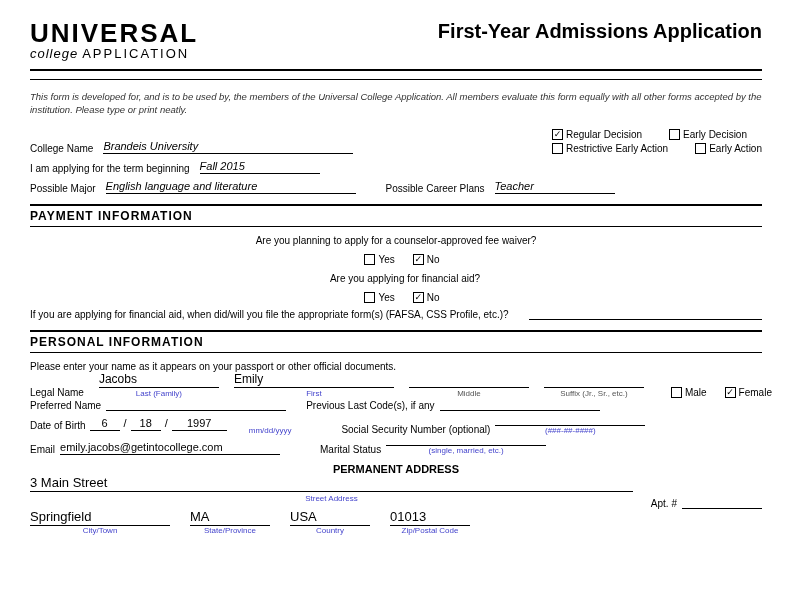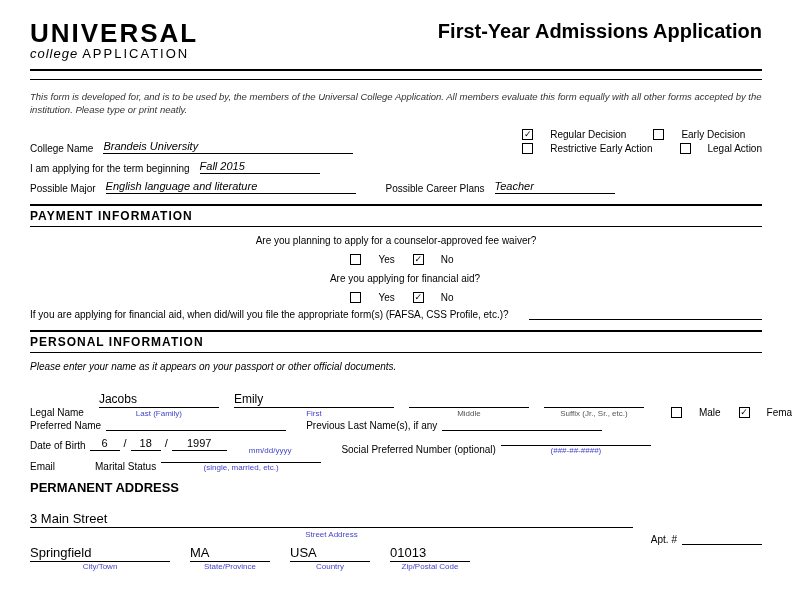--- a/index.html
+++ b/index.html
@@ -88,21 +88,21 @@
       gap: 3px;
       margin-left: auto;
     }
     .decision-row {
       display: flex;
       gap: 15px;
     }
     .checkbox-item {
       display: flex;
       align-items: flex-end;
-      gap: 17px;
+      gap: 3px;
       font-size: 10px;
       padding-left: 12px;
     }
     .checkbox {
       width: 11px;
       height: 11px;
       border: 1px solid #000;
       display: inline-flex;
       align-items: center;
       justify-content: center;
@@ -146,23 +146,22 @@
     }
     .fafsa-label {
       font-size: 10px;
     }
     .fafsa-line {
       border-bottom: 1px solid #000;
       flex: 1;
       min-width: 200px;
     }
     .personal-intro {
-      font-style: italic;
-      font-size: 10px;
-      margin-bottom: 20px;
+      font-size: 10px;
+      margin-bottom: 0;
     }
     .name-row {
       display: flex;
       align-items: flex-end;
       gap: 15px;
       margin-bottom: 2px;
     }
     .name-field {
       display: flex;
       flex-direction: column;
@@ -219,23 +218,24 @@
       min-width: 30px;
       text-align: center;
       padding-bottom: 1px;
     }
     .slash { font-size: 11px; padding-bottom: 2px; }
     .address-section {
       margin-top: 8px;
     }
     .address-header {
       font-weight: bold;
-      font-size: 13px;
+      font-size: 11px;
       text-transform: uppercase;
-      margin-bottom: 16px;
+      margin-bottom: 0;
+      text-align: center;
     }
     .street-value {
       font-size: 13px;
       border-bottom: 1px solid #000;
       width: 100%;
       padding-bottom: 1px;
       margin-bottom: 2px;
     }
     .street-sublabel {
       font-size: 8px;
@@ -296,21 +296,21 @@
         <span>Early Decision</span>
       </div>
     </div>
     <div class="decision-row">
       <div class="checkbox-item">
         <div class="checkbox"></div>
         <span>Restrictive Early Action</span>
       </div>
       <div class="checkbox-item">
         <div class="checkbox"></div>
-        <span>Legal Action</span>
+        <span>Early Action</span>
       </div>
     </div>
   </div>
 </div>
 
 <div class="form-row">
   <span class="field-label">I am applying for the term beginning</span>
   <span class="field-value medium">Fall 2015</span>
 </div>
 
@@ -386,21 +386,21 @@
     </div>
   </div>
 </div>
 
 <div class="info-row">
   <div style="display:flex;align-items:flex-end;gap:5px;">
     <span class="info-label">Preferred Name</span>
     <span class="info-value" style="min-width:180px;"></span>
   </div>
   <div style="display:flex;align-items:flex-end;gap:5px;">
-    <span class="info-label">Previous Last Name(s), if any</span>
+    <span class="info-label">Previous Last Code(s), if any</span>
     <span class="info-value" style="min-width:160px;"></span>
   </div>
 </div>
 
 <div class="info-row">
   <div class="dob-row">
     <span class="dob-label">Date of Birth</span>
     <div class="dob-part">
       <span class="dob-value">6</span>
     </div>
@@ -409,31 +409,32 @@
       <span class="dob-value">18</span>
     </div>
     <span class="slash">/</span>
     <div class="dob-part">
       <span class="dob-value" style="min-width:55px;">1997</span>
     </div>
   </div>
   <span style="font-size:8px;color:#4444cc;margin-left:2px;">mm/dd/yyyy</span>
 
   <div style="display:flex;align-items:flex-end;gap:5px;margin-left:30px;">
-    <span class="info-label">Social Preferred Number (optional)</span>
+    <span class="info-label">Social Security Number (optional)</span>
     <div style="display:flex;flex-direction:column;">
       <span class="info-value" style="min-width:150px;"></span>
       <span style="font-size:8px;color:#4444cc;text-align:center;">(###-##-####)</span>
     </div>
   </div>
 </div>
 
 <div class="info-row">
   <div style="display:flex;align-items:flex-end;gap:5px;">
     <span class="info-label">Email</span>
+    <span class="info-value" style="min-width:220px;">emily.jacobs@getintocollege.com</span>
   </div>
   <div style="display:flex;align-items:flex-end;gap:5px;margin-left:20px;">
     <span class="info-label">Marital Status</span>
     <div style="display:flex;flex-direction:column;">
       <span class="info-value" style="min-width:160px;"></span>
       <span style="font-size:8px;color:#4444cc;text-align:center;">(single, married, etc.)</span>
     </div>
   </div>
 </div>
 

